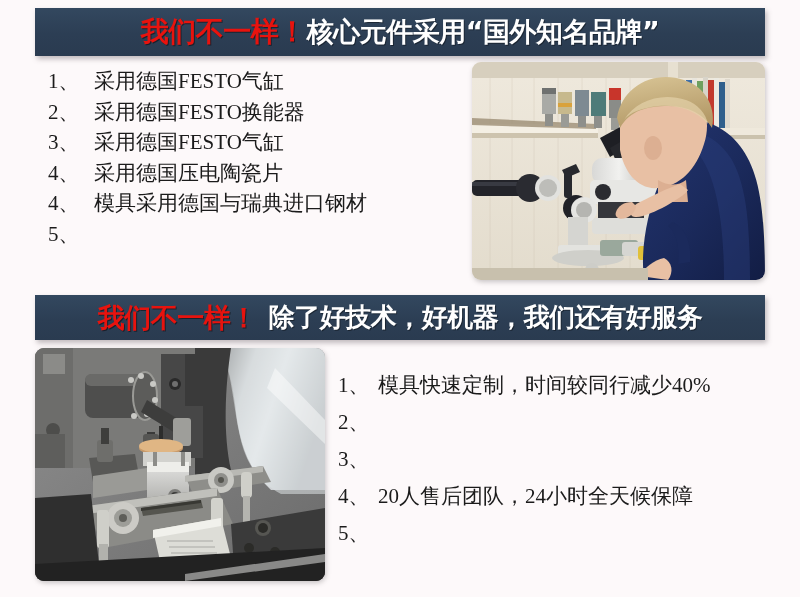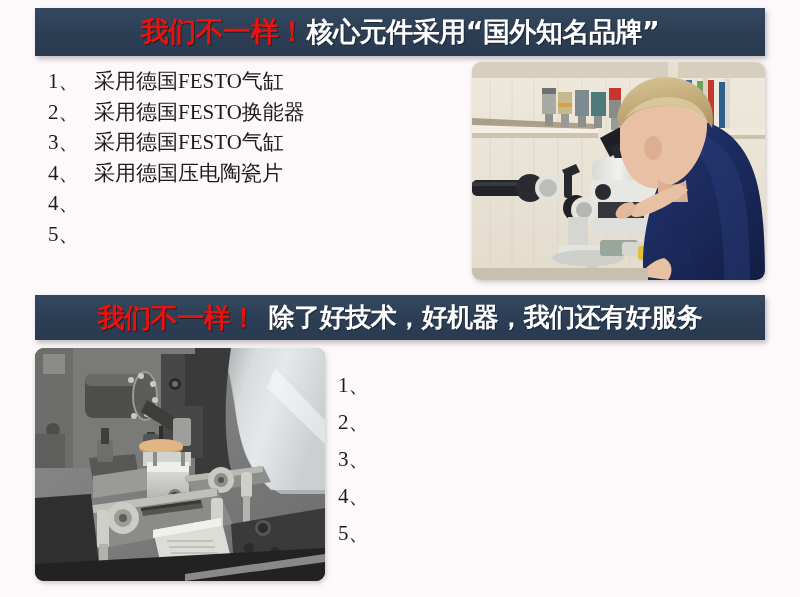--- a/index.html
+++ b/index.html
@@ -155,20 +155,21 @@
     <li>
       <span class="li-num">3、</span>
       <span class="li-text">采用德国FESTO气缸</span>
     </li>
     <li>
       <span class="li-num">4、</span>
       <span class="li-text">采用德国压电陶瓷片</span>
     </li>
     <li>
       <span class="li-num">4、</span>
+      <span class="li-text">模具采用德国与瑞典进口钢材</span>
     </li>
     <li>
       <span class="li-num">5、</span>
     </li>
   </ul>
 
   <div id="photo-microscope" class="photo">
     <svg viewBox="0 0 293 218" preserveAspectRatio="xMidYMid slice">
       <defs>
         <linearGradient id="wallg" x1="0" y1="0" x2="0" y2="1">
@@ -416,28 +417,30 @@
       <circle cx="214" cy="200" r="5" fill="#2b2b28"></circle>
       <circle cx="240" cy="204" r="5" fill="#2b2b28"></circle>
       <path d="M0,216 L290,200 L290,233 L0,233 Z" fill="#222222"></path>
       <path d="M150,226 L290,206 L290,214 L150,233 Z" fill="#f0f0ee" opacity="0.5"></path>
     </svg>
   </div>
 
   <ul id="list-bottom" class="feature-list">
     <li>
       <span class="li-num">1、</span>
+      <span class="li-text">模具快速定制，时间较同行减少40%</span>
     </li>
     <li>
       <span class="li-num">2、</span>
     </li>
     <li>
       <span class="li-num">3、</span>
     </li>
     <li>
       <span class="li-num">4、</span>
+      <span class="li-text">20人售后团队，24小时全天候保障</span>
     </li>
     <li>
       <span class="li-num">5、</span>
     </li>
   </ul>
 
 </div>
 
 </body></html>

